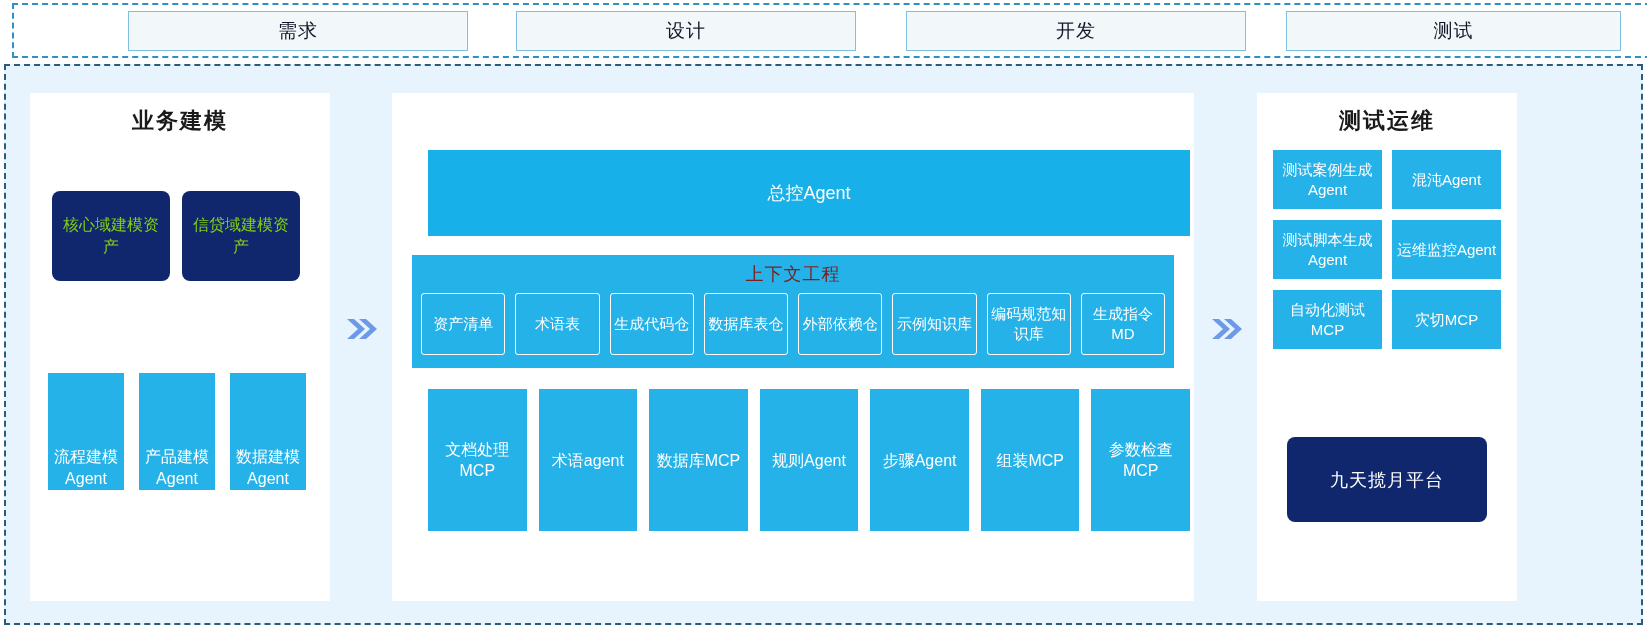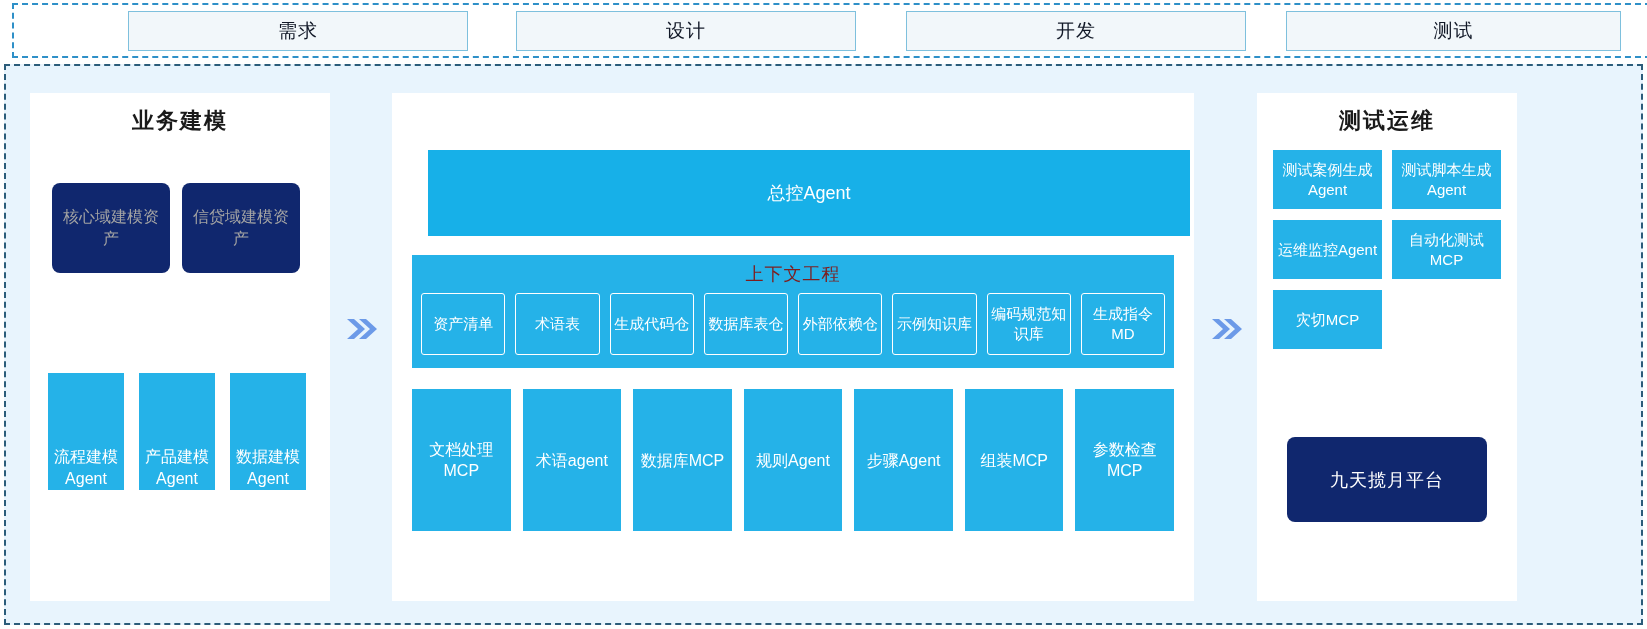--- a/index.html
+++ b/index.html
@@ -101,28 +101,29 @@
     left: 22px;
     top: 90px;
     display: flex;
     gap: 12px;
   }
   .asset-box {
     width: 118px;
     height: 90px;
     background: #10276e;
     border-radius: 8px;
-    color: #a3a3a3;
+    color: #84cc16;
     font-size: 16px;
     line-height: 22px;
     display: flex;
     align-items: center;
     justify-content: center;
     text-align: center;
     padding: 0 6px;
+    margin-top: 8px;
   }
   .modeling-row {
     position: absolute;
     left: 18px;
     top: 280px;
     display: flex;
     gap: 15px;
   }
   .modeling-box {
     width: 76px;
@@ -181,21 +182,21 @@
     line-height: 20px;
     display: flex;
     align-items: center;
     justify-content: center;
     text-align: center;
     padding: 0 3px;
     overflow: hidden;
   }
   .tool-row {
     position: absolute;
-    left: 20px;
+    left: 36px;
     top: 296px;
     width: 762px;
     display: flex;
     gap: 12px;
   }
   .tool-box {
     flex: 1 1 0;
     height: 142px;
     background: #25b2e8;
     color: #ffffff;
@@ -369,20 +370,23 @@
     </div>
 
     <div class="panel" id="panel-right">
       <div class="panel-title">测试运维</div>
 
       <div class="ops-grid">
         <div class="ops-box">
           <span>测试案例生成Agent</span>
         </div>
         <div class="ops-box">
+          <span>混沌Agent</span>
+        </div>
+        <div class="ops-box">
           <span>测试脚本生成Agent</span>
         </div>
         <div class="ops-box">
           <span>运维监控Agent</span>
         </div>
         <div class="ops-box">
           <span>自动化测试MCP</span>
         </div>
         <div class="ops-box">
           <span>灾切MCP</span>

